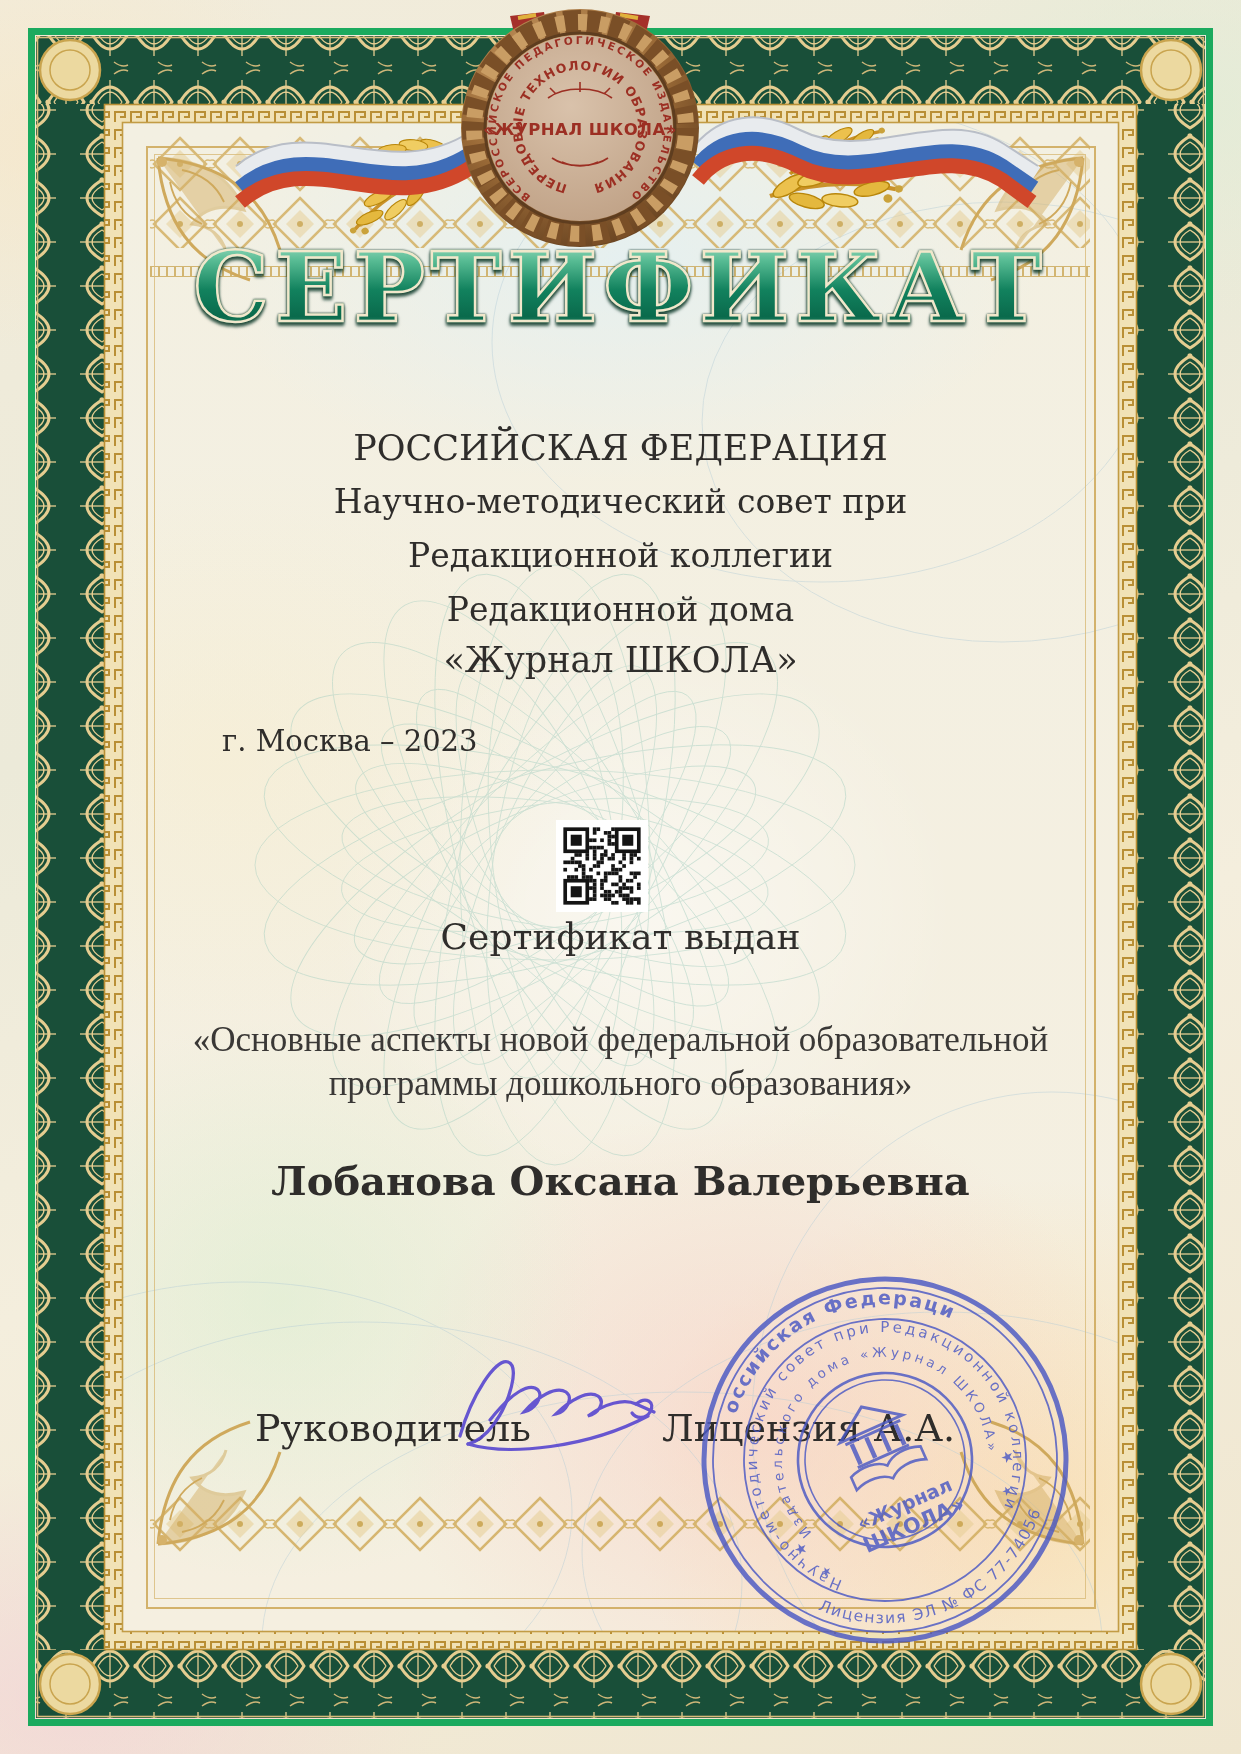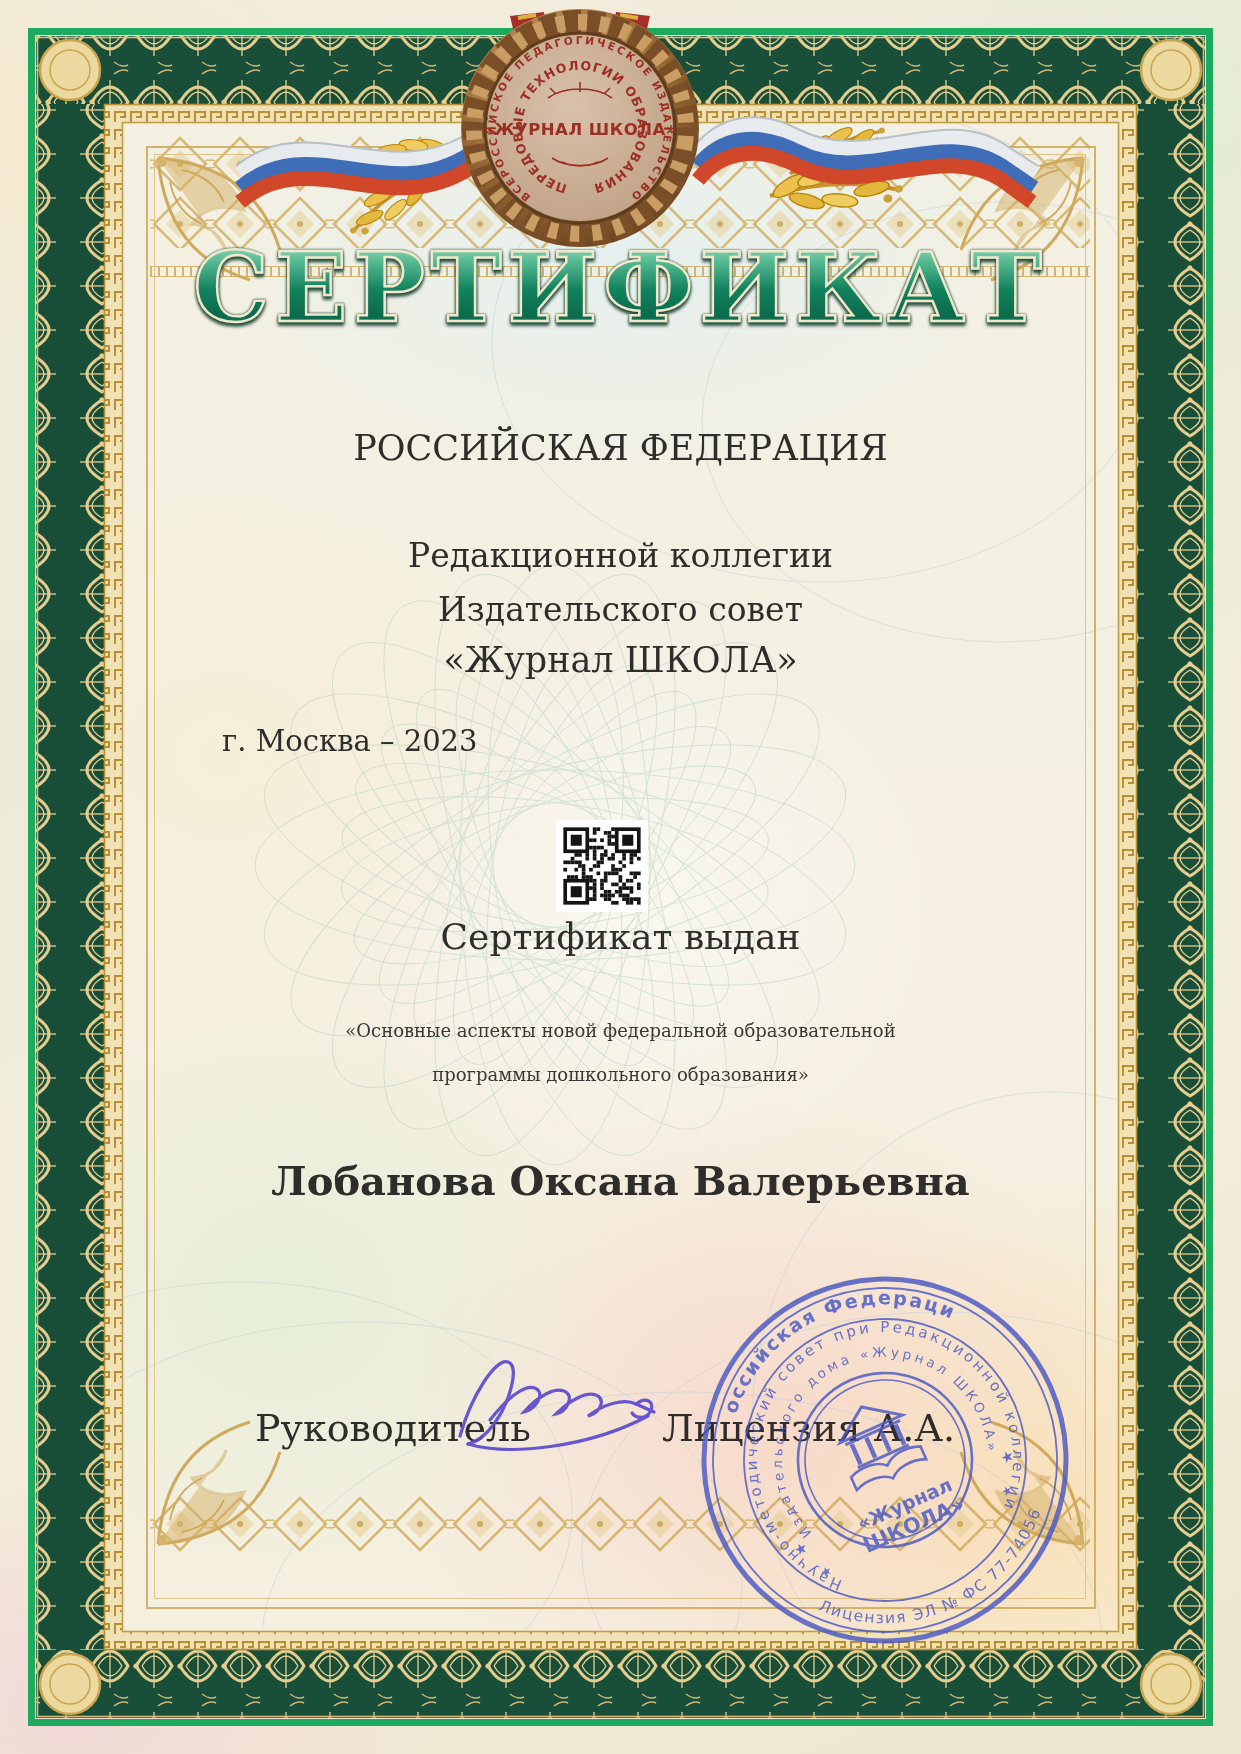--- a/index.html
+++ b/index.html
@@ -30,21 +30,21 @@
   
   .cline{left:0;right:0;text-align:center;z-index:4;}
   #title{top:232px;font-weight:bold;font-size:95px;letter-spacing:6px;
     background:linear-gradient(180deg,#bdecd6 0%,#57bb93 26%,#12825e 52%,#0a6a4c 76%,#49af8a 100%);
     -webkit-background-clip:text;background-clip:text;color:transparent;
     -webkit-text-stroke:2.5px #f1e7cb;
     filter:drop-shadow(0 3px 1.5px rgba(16,61,44,.65)) drop-shadow(0 0 1px rgba(10,50,35,.9));}
   .iss1{top:428px;font-size:35px;}
   .iss{font-size:33px;}
   .body1{font-size:36px;}
-  .topic{font-size:18px;color:#3a3836;}
+  .topic{font-size:35px;color:#3a3836;font-family:Liberation Serif, serif;}
   .role{top:1112px;font-size:34px;}
   .name{top:1157px;font-size:40px;font-weight:bold;text-align:center;}
   .meta{font-size:29px;z-index:4;}
   .footer{font-size:38px;z-index:4;}
 </style>
 </head>
 <body>
 
 <div id="page">
 
@@ -242,22 +242,23 @@
       <text font-size="12.6" letter-spacing="1"><textPath href="#medArc" startOffset="50%">ПЕРЕДОВЫЕ ТЕХНОЛОГИИ ОБРАЗОВАНИЯ</textPath></text>
       <path d="M96,96 C112,84 144,84 160,96 M104,92 l-6,-6 M152,92 l6,-6 M128,80 v10" stroke="#9c2f23" stroke-width="1.6" fill="none"></path>
       <text x="128" y="133" font-size="16.5" letter-spacing="0.5">«ЖУРНАЛ ШКОЛА»</text>
       <path d="M100,156 C114,166 142,166 156,156 M110,160 q18,8 36,0" stroke="#9c2f23" stroke-width="1.6" fill="none"></path>
     </g>
   </svg>
 
   <div class="abs cline" id="title">СЕРТИФИКАТ</div>
 
   <div class="abs cline iss1">РОССИЙСКАЯ ФЕДЕРАЦИЯ</div>
+  <div class="abs cline iss" style="top:482px">Научно-методический совет при</div>
   <div class="abs cline iss" style="top:536px">Редакционной коллегии</div>
-  <div class="abs cline iss" style="top:590px">Издательского совет</div>
+  <div class="abs cline iss" style="top:590px">Редакционной дома</div>
   <div class="abs cline" style="top:640px;font-size:35px">«Журнал ШКОЛА»</div>
 
   <div class="abs meta" style="left:222px;top:724px">г. Москва – 2023</div>
 
   <svg class="abs" style="left:556px;top:820px;z-index:4" width="92" height="92" viewBox="0 0 25 25">
     <rect width="25" height="25" fill="#ffffff"></rect>
     <g id="qr-modules" fill="#141414">
         <rect x="10" y="2" width="1" height="1"></rect>
         <rect x="11" y="2" width="1" height="1"></rect>
         <rect x="15" y="2" width="1" height="1"></rect>

